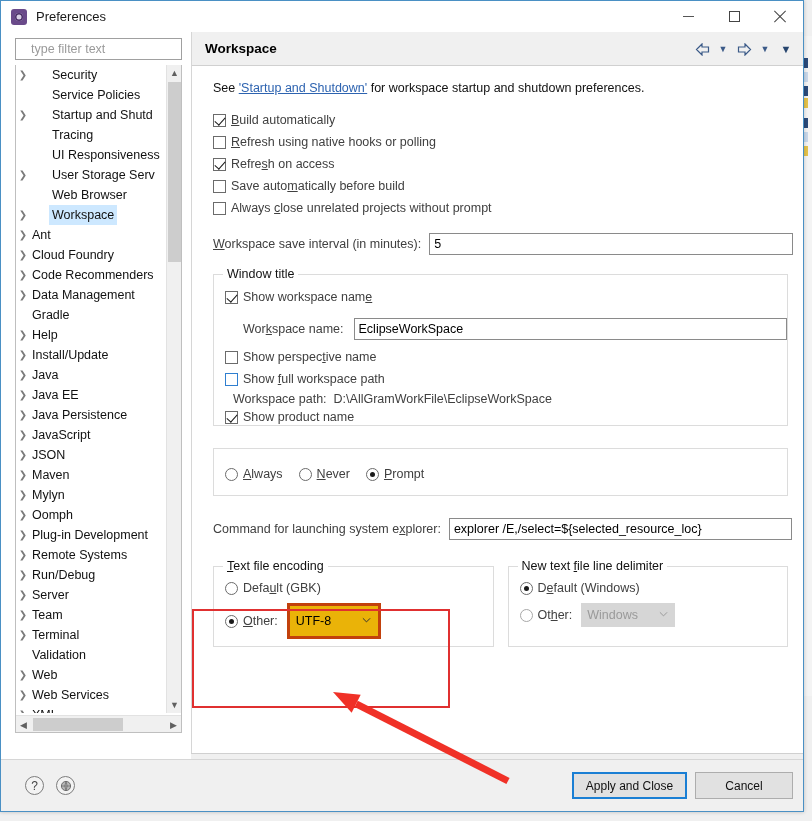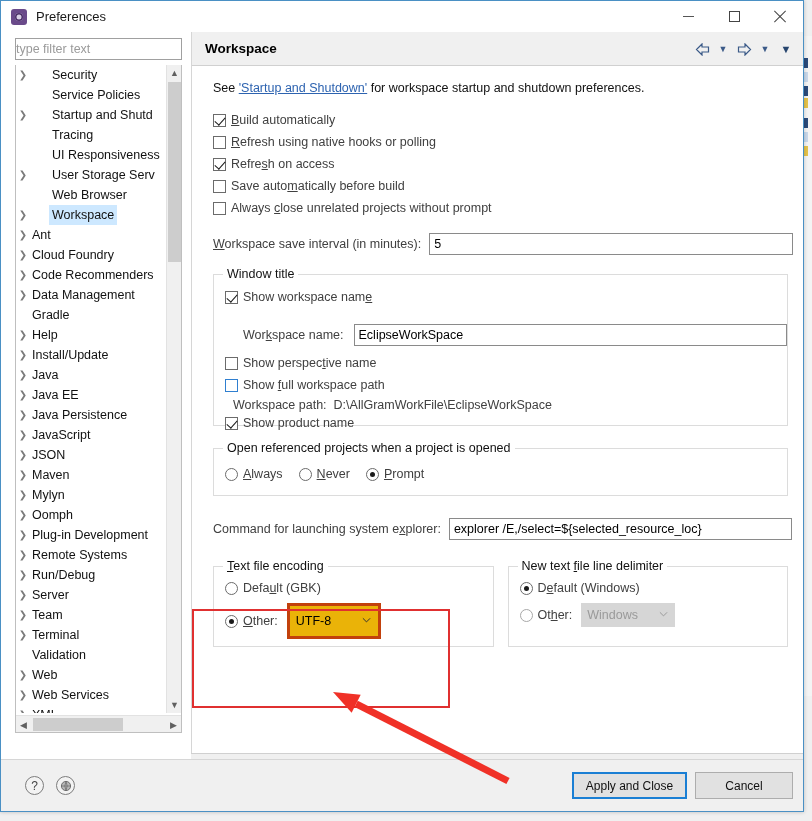--- a/index.html
+++ b/index.html
@@ -73,21 +73,21 @@
 
   
   #left-pane {
     position: absolute; left: 0; top: 0; width: 190px; height: 721px;
     background: #ffffff;
   }
   #filter-input {
     position: absolute; left: 14px; top: 6px; width: 167px; height: 22px;
     border: 1px solid #a0a0a0; background: #ffffff;
     font-family: "Liberation Sans", sans-serif; font-size: 12.5px;
-    padding: 0 0; color: #c2410c;
+    padding: 0 15px; color: #c2410c;
   }
   #filter-input::placeholder { color: #9a9a9a; }
 
   #tree {
     position: absolute; left: 14px; top: 33px; width: 167px; height: 668px;
     border: 1px solid #bfbfbf; border-top: none; background: #ffffff;
     overflow: hidden;
   }
   #tree-scroll { position: absolute; left: 0; top: 0; width: 152px; height: 648px; overflow: hidden; }
   .tnode {
@@ -385,21 +385,21 @@
         </div>
 
         <div class="group" style="margin-left:11px; margin-right:5px; height:152px; margin-top:19px;">
           <span class="glabel">Window title</span>
 
           <div class="row cb-row" style="margin-top:11px;">
             <span class="cbox checked"></span>
             <span class="ctl-label">Show workspace nam<span class="mn">e</span></span>
           </div>
 
-          <div class="row" style="margin-left:29px; margin-top:16px;">
+          <div class="row" style="margin-left:29px; margin-top:10px;">
             <span class="ctl-label">Wor<span class="mn">k</span>space name:</span>
             <input class="tinput" type="text" style="width: 450px; margin-left: 10px;" value="EclipseWorkSpace">
           </div>
 
           <div class="row cb-row" style="margin-top:6px;">
             <span class="cbox"></span>
             <span class="ctl-label">Show perspec<span class="mn">t</span>ive name</span>
           </div>
 
           <div class="row cb-row">
@@ -412,21 +412,20 @@
             <span class="ctl-label" style="margin-left:7px;">D:\AllGramWorkFile\EclipseWorkSpace</span>
           </div>
 
           <div class="row cb-row">
             <span class="cbox checked"></span>
             <span class="ctl-label">Show product name</span>
           </div>
         </div>
 
         <div class="group" style="margin-left:11px; margin-right:5px; height:48px; margin-top:22px;">
-          <span class="glabel">Open referenced projects when a project is opened</span>
           <div class="row" style="margin-left:11px; margin-top:18px;">
             <span class="radio"></span>
             <span class="ctl-label" style="margin-right:16px;"><span class="mn">A</span>lways</span>
             <span class="radio"></span>
             <span class="ctl-label" style="margin-right:16px;"><span class="mn">N</span>ever</span>
             <span class="radio checked"></span>
             <span class="ctl-label"><span class="mn">P</span>rompt</span>
           </div>
         </div>
 

